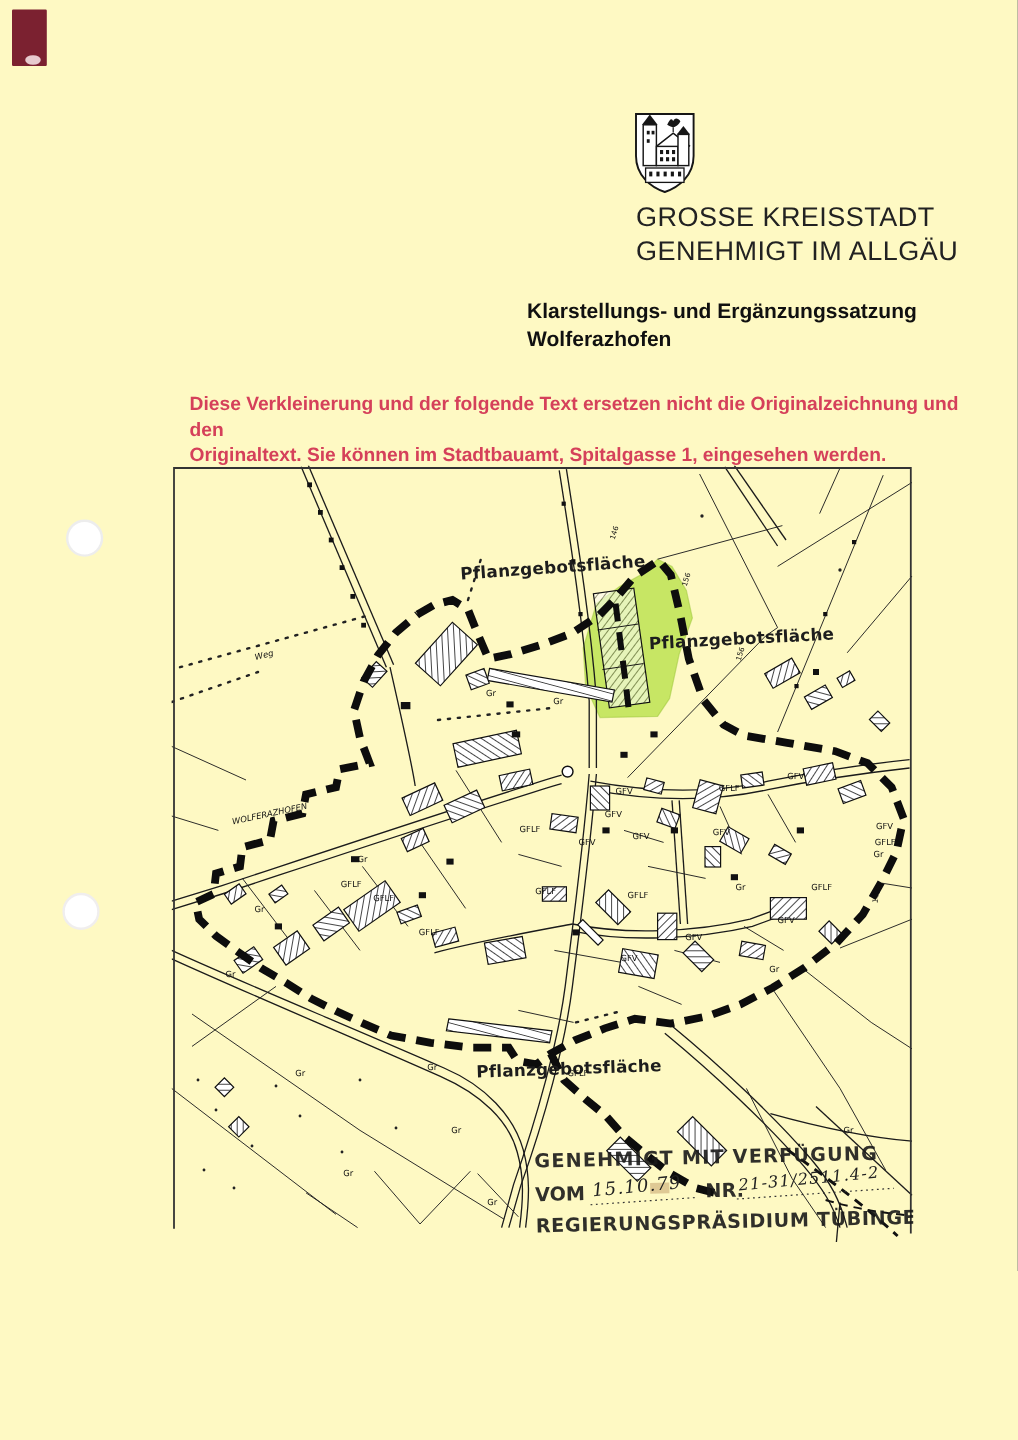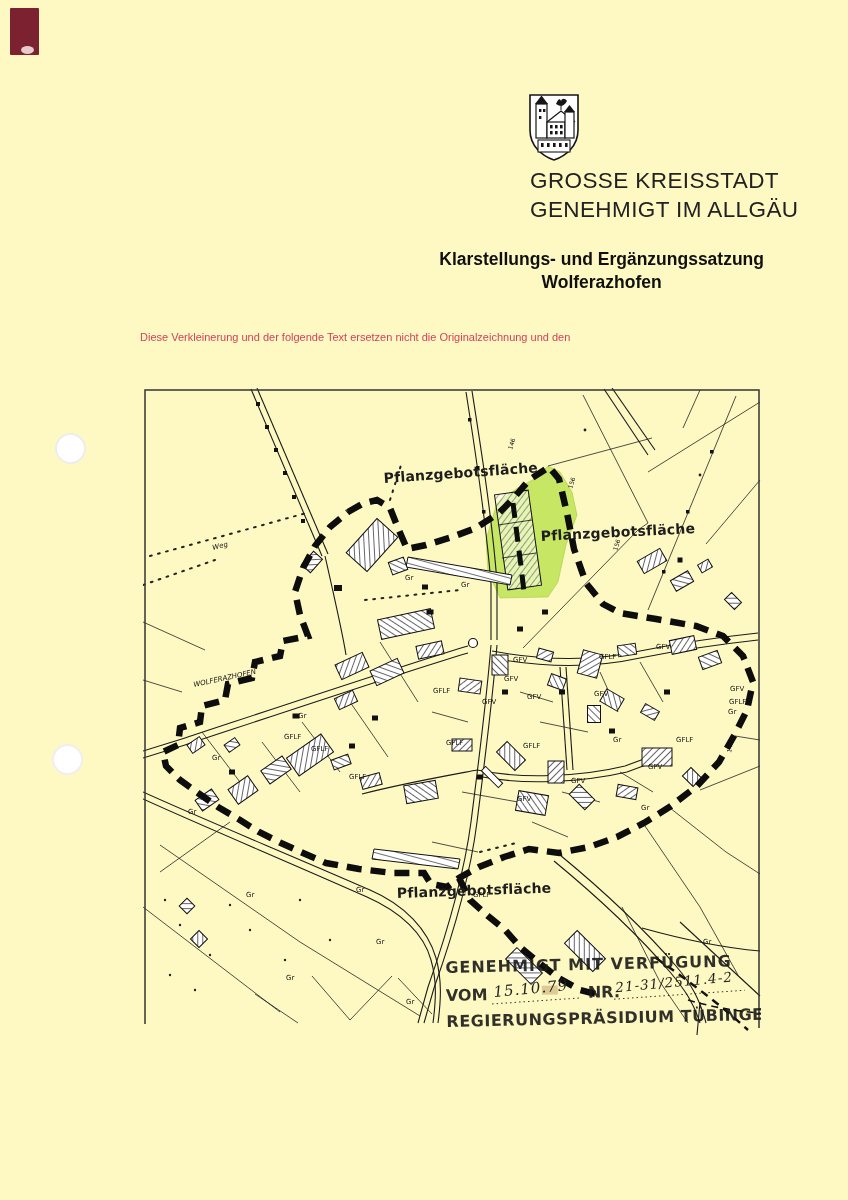--- a/index.html
+++ b/index.html
@@ -13,27 +13,27 @@
   .punch{position:absolute;width:27px;height:27px;border-radius:50%;border:2px solid #ededed;background:#fff;}
   .punch.p1{left:55px;top:433px;}
   .punch.p2{left:52px;top:744px;border-color:#f0eeee;}
   .crest{position:absolute;left:524px;top:88px;}
   .agency{
     position:absolute;left:530px;top:166px;
     font-size:22.5px;line-height:29px;letter-spacing:.4px;color:#222;
     white-space:nowrap;
   }
   .doc-title{
-    position:absolute;right:84px;top:248px;text-align:center;
+    position:absolute;right:84px;top:248px;text-align:left;
     font-size:17.5px;line-height:22.5px;font-weight:bold;color:#101010;
     white-space:nowrap;
   }
   .notice{
-    position:absolute;left:140px;top:327px;width:670px;
-    font-size:11px;line-height:21px;font-weight:normal;color:#d5405a;
+    position:absolute;left:158px;top:327px;width:670px;
+    font-size:16px;line-height:21px;font-weight:bold;color:#d5405a;
   }
   .mapwrap{position:absolute;left:143px;top:388px;width:618px;height:648px;}
   svg text{font-family:"DejaVu Sans","Liberation Sans",sans-serif;}
   .maplabel{font-size:14px;font-weight:600;fill:#1d1d1d;letter-spacing:.2px;}
   .tinylabel{font-size:7px;fill:#111;}
   .ital{font-style:italic;}
   .stamp{font-weight:bold;fill:#1a1a1a;opacity:.9;}
   .hand{font-family:"DejaVu Serif",serif;font-style:italic;fill:#222;}
 </style>
 </head>
@@ -83,20 +83,21 @@
     <div>GENEHMIGT IM ALLGÄU</div>
   </div>
 
   <div class="doc-title">
     <div>Klarstellungs- und Ergänzungssatzung</div>
     <div>Wolferazhofen</div>
   </div>
 
   <div class="notice">
     <div>Diese Verkleinerung und der folgende Text ersetzen nicht die Originalzeichnung und den</div>
+    <div>Originaltext. Sie können im Stadtbauamt, Spitalgasse 1, eingesehen werden.</div>
   </div>
 
   <div class="mapwrap">
   <svg width="618" height="648" viewBox="143 388 618 648">
     <defs>
       <pattern id="hA" width="5" height="5" patternUnits="userSpaceOnUse" patternTransform="rotate(45)">
         <rect width="5" height="5" fill="#fff"></rect>
             <line x1="0" y1="0" x2="0" y2="5" stroke="#111" stroke-width="1.3"></line>
       </pattern>
       <pattern id="hB" width="5" height="5" patternUnits="userSpaceOnUse" patternTransform="rotate(-45)">

